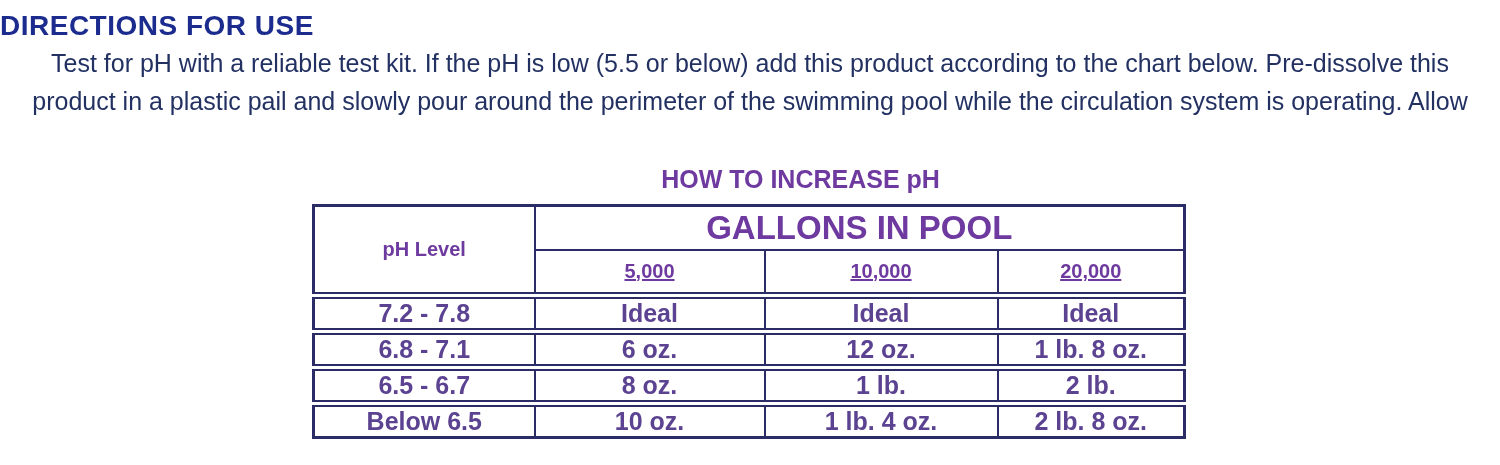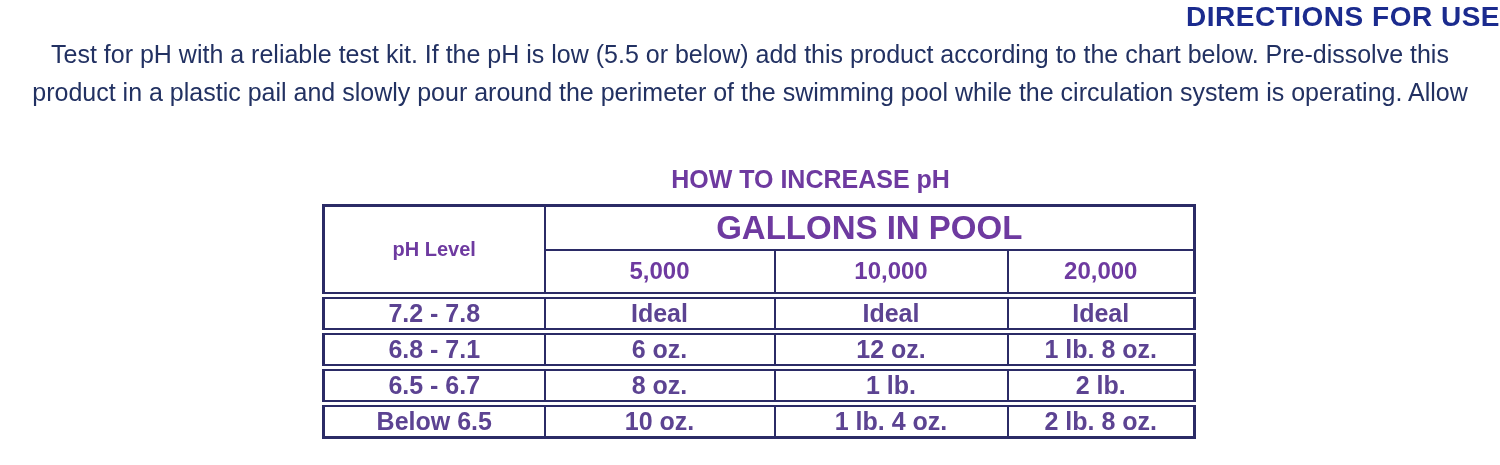--- a/index.html
+++ b/index.html
@@ -13,37 +13,37 @@
   *{box-sizing:border-box;}
   html,body{margin:0;padding:0;}
   body{
     width:1500px;height:465px;
     background:var(--page-bg);
     font-family:"Liberation Sans", sans-serif;
     position:relative;
     overflow:hidden;
   }
   .doc-title{
-    padding-top:1px;
-    text-align:right;
+    padding-top:10px;
+    text-align:left;
     font-size:28px;
     font-weight:700;
     letter-spacing:.5px;
     color:var(--heading-blue);
   }
   .directions{
     margin-top:3px;
     text-align:center;
     font-size:25px;
     line-height:37.5px;
     color:var(--body-navy);
   }
   .increase-ph{
     position:absolute;
-    left:322px;
+    left:312px;
     top:167px;
     width:977px;
   }
   .table-title{
     margin:0 0 12px 0;
     text-align:center;
     font-size:25px;
     line-height:25px;
     font-weight:700;
     color:var(--purple);
@@ -71,24 +71,25 @@
   }
   th.group-header{
     height:44px;
     font-size:33px;
     font-weight:700;
     padding-top:4px;
     color:var(--purple);
   }
   th.col-header{
     height:46px;
-    font-size:24px;
+    font-size:20px;
     font-weight:700;
     padding-top:8px;
     color:var(--purple);
+    text-decoration:underline;
   }
   tbody.data-rows td{
     height:31px;
     border-top:7px double var(--border-navy);
     font-size:25px;
     font-weight:700;
     color:var(--data-purple);
   }
 </style>
 </head>

